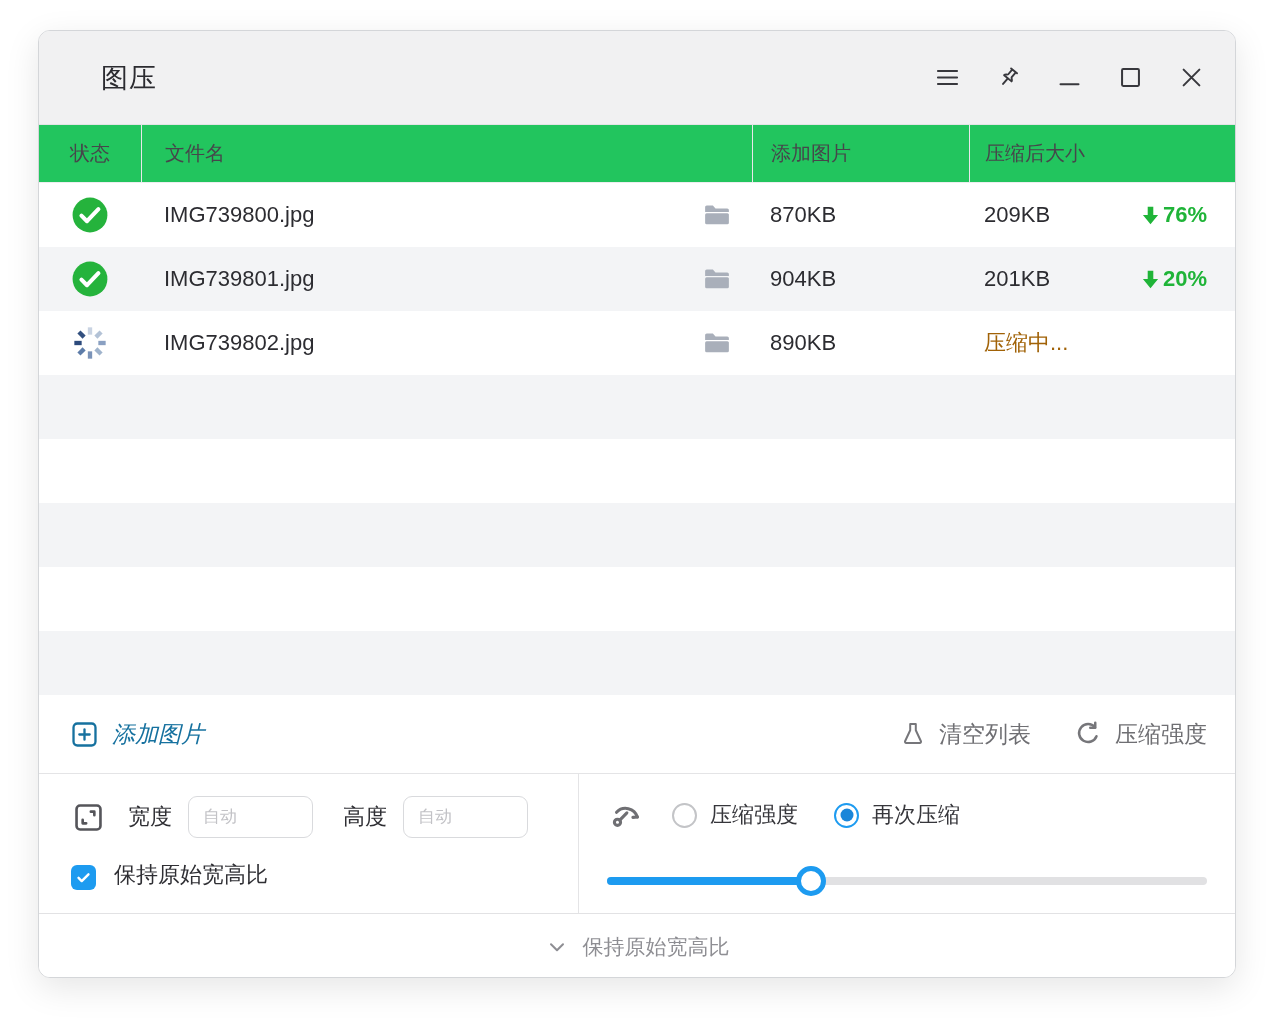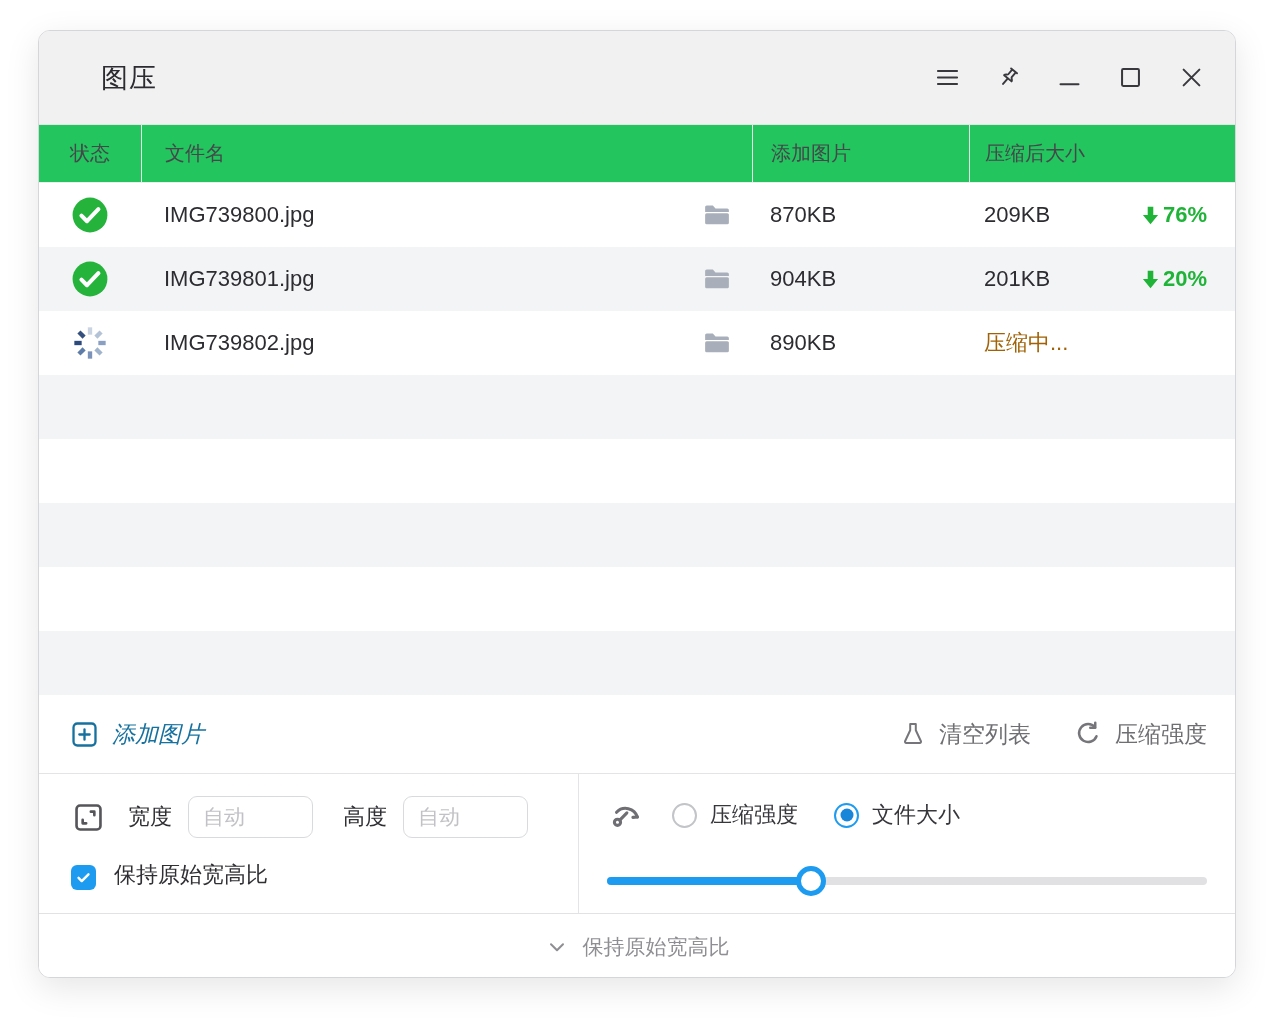--- a/index.html
+++ b/index.html
@@ -49,21 +49,21 @@
   .gray-btn { color:#6f6f73; font-size:23px; }
 
   
   .settings { height:140px; flex:0 0 140px; border-top:1px solid #e4e4e6; display:flex; background:#fff; }
   .settings-left { width:540px; border-right:1px solid #e4e4e6; padding:22px 0 0 32px; }
   .dim-row { display:flex; align-items:center; height:42px; }
   .dim-row .icon { margin-right:22px; display:flex; }
   .dim-label { font-size:22px; color:#2f2f34; margin-right:16px; }
   .dim-label.h { margin-left:30px; }
   .dim-input { width:125px; height:42px; border:1px solid #d9dadd; border-radius:9px;
-    font-size:21px; padding:0 14px; color:#55555a; outline:none; background:#fff;
+    font-size:17px; padding:0 14px; color:#55555a; outline:none; background:#fff;
     font-family:inherit; }
   .dim-input::placeholder { color:#c2c2c6; }
   .ratio-row { display:flex; align-items:flex-end; margin-top:22px; height:30px; }
   .checkbox { width:25px; height:25px; border-radius:6px; background:#1d9bf0;
     display:flex; align-items:center; justify-content:center; cursor:pointer; margin-right:18px; }
   .ratio-label { font-size:22px; color:#2f2f34; }
 
   .settings-right { flex:1; padding:20px 28px 0 28px; }
   .mode-row { display:flex; align-items:center; height:42px; }
   .gauge { margin-right:28px; display:flex; }
@@ -294,21 +294,21 @@
           <svg width="37" height="37" viewBox="0 0 24 24" fill="none" stroke="#6f6f73" stroke-width="2" stroke-linecap="round" stroke-linejoin="round">
             <circle cx="6.8" cy="16.4" r="2"></circle>
             <path d="M8.3 15l4.6-4.7"></path>
             <path d="M6.2 9.9A8 8 0 0 1 19.7 13"></path>
             <path d="M19.7 13l-2.9.2"></path>
           </svg>
         </span>
         <span class="radio"></span>
         <span class="radio-label">压缩强度</span>
         <span class="radio on"></span>
-        <span class="radio-label">文件大小</span>
+        <span class="radio-label">再次压缩</span>
       </div>
       <div class="slider">
         <div class="track"></div>
         <div class="fill" style="width: 34%;"></div>
         <div class="thumb" style="left: calc(34% - 15px);"></div>
       </div>
     </div>
   </div>
 
   <div class="footer">

